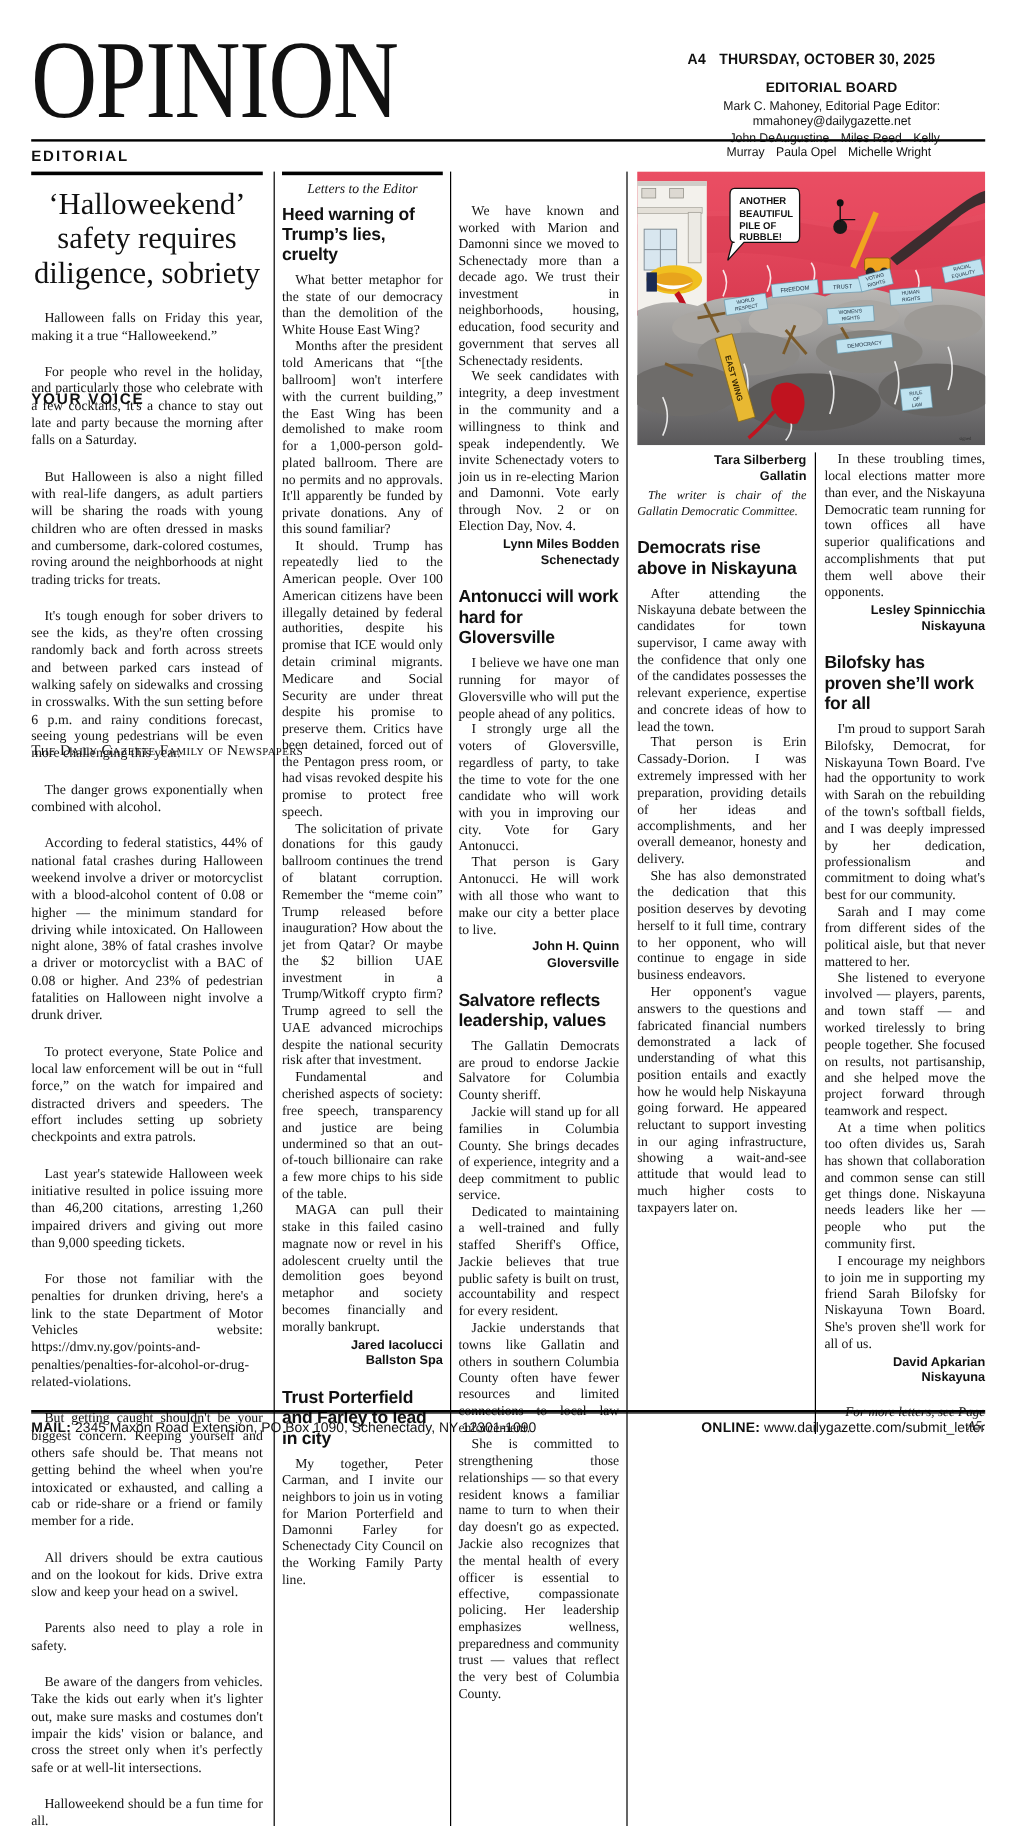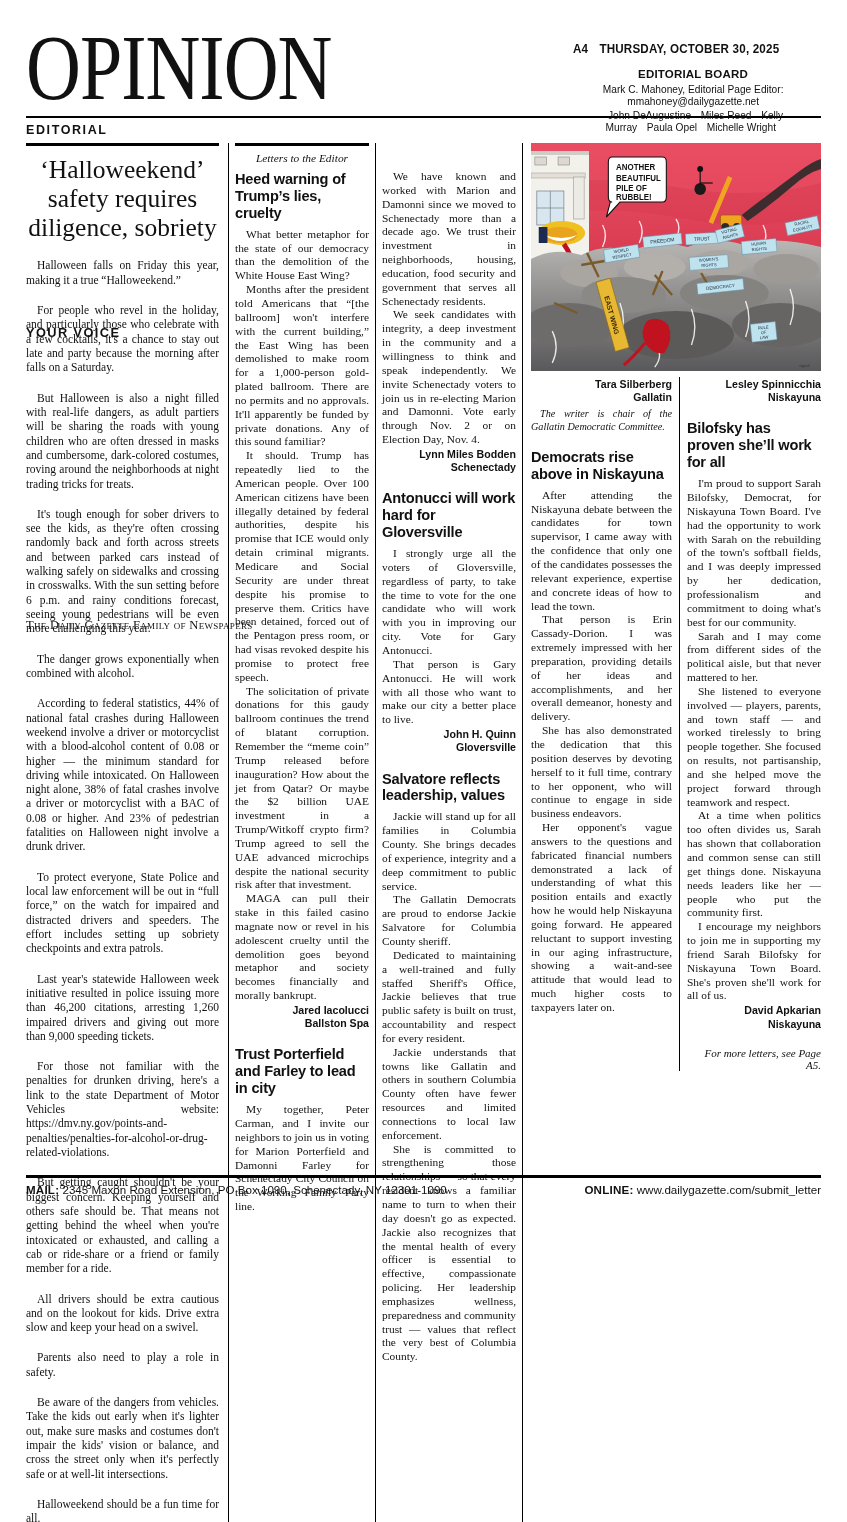--- a/index.html
+++ b/index.html
@@ -184,20 +184,21 @@
     <div class="col-sep"></div>
 
     <div class="col col-letters">
       <div class="dbl-rule"></div>
       <div class="letters-sub">Letters to the Editor</div>
       <div class="letter-head">Heed warning of Trump’s lies, cruelty</div>
       <p class="body">What better metaphor for the state of our democracy than the demolition of the White House East Wing?</p>
       <p class="body">Months after the president told Americans that “[the ballroom] won't interfere with the current building,” the East Wing has been demolished to make room for a 1,000-person gold-plated ballroom. There are no permits and no approvals. It'll apparently be funded by private donations. Any of this sound familiar?</p>
       <p class="body">It should. Trump has repeatedly lied to the American people. Over 100 American citizens have been illegally detained by federal authorities, despite his promise that ICE would only detain criminal migrants. Medicare and Social Security are under threat despite his promise to preserve them. Critics have been detained, forced out of the Pentagon press room, or had visas revoked despite his promise to protect free speech.</p>
       <p class="body">The solicitation of private donations for this gaudy ballroom continues the trend of blatant corruption. Remember the “meme coin” Trump released before inauguration? How about the jet from Qatar? Or maybe the $2 billion UAE investment in a Trump/Witkoff crypto firm? Trump agreed to sell the UAE advanced microchips despite the national security risk after that investment.</p>
+      <p class="body">Fundamental and cherished aspects of society: free speech, transparency and justice are being undermined so that an out-of-touch billionaire can rake a few more chips to his side of the table.</p>
       <p class="body">MAGA can pull their stake in this failed casino magnate now or revel in his adolescent cruelty until the demolition goes beyond metaphor and society becomes financially and morally bankrupt.</p>
       <div class="sig">
         <div>Jared Iacolucci</div>
         <div>Ballston Spa</div>
       </div>
       <div class="letter-head spaced">Trust Porterfield and Farley to lead in city</div>
       <p class="body">My together, Peter Carman, and I invite our neighbors to join us in voting for Marion Porterfield and Damonni Farley for Schenectady City Council on the Working Family Party line.</p>
     </div>
 
     <div class="col-sep"></div>
@@ -205,29 +206,30 @@
     <div class="col col-letters">
       <div class="dbl-rule" style="visibility:hidden"></div>
       <div style="height:18px"></div>
       <p class="body">We have known and worked with Marion and Damonni since we moved to Schenectady more than a decade ago. We trust their investment in neighborhoods, housing, education, food security and government that serves all Schenectady residents.</p>
       <p class="body">We seek candidates with integrity, a deep investment in the community and a willingness to think and speak independently. We invite Schenectady voters to join us in re-electing Marion and Damonni. Vote early through Nov. 2 or on Election Day, Nov. 4.</p>
       <div class="sig">
         <div>Lynn Miles Bodden</div>
         <div>Schenectady</div>
       </div>
       <div class="letter-head spaced">Antonucci will work hard for Gloversville</div>
+      <p class="body">I believe we have one man running for mayor of Gloversville who will put the people ahead of any politics.</p>
       <p class="body">I strongly urge all the voters of Gloversville, regardless of party, to take the time to vote for the one candidate who will work with you in improving our city. Vote for Gary Antonucci.</p>
       <p class="body">That person is Gary Antonucci. He will work with all those who want to make our city a better place to live.</p>
       <div class="sig">
         <div>John H. Quinn</div>
         <div>Gloversville</div>
       </div>
       <div class="letter-head spaced">Salvatore reflects leadership, values</div>
+      <p class="body">The Gallatin Democrats are proud to endorse Jackie Salvatore for Columbia County sheriff.</p>
       <p class="body">Jackie will stand up for all families in Columbia County. She brings decades of experience, integrity and a deep commitment to public service.</p>
-      <p class="body">The Gallatin Democrats are proud to endorse Jackie Salvatore for Columbia County sheriff.</p>
       <p class="body">Dedicated to maintaining a well-trained and fully staffed Sheriff's Office, Jackie believes that true public safety is built on trust, accountability and respect for every resident.</p>
       <p class="body">Jackie understands that towns like Gallatin and others in southern Columbia County often have fewer resources and limited connections to local law enforcement.</p>
       <p class="body">She is committed to strengthening those relationships — so that every resident knows a familiar name to turn to when their day doesn't go as expected. Jackie also recognizes that the mental health of every officer is essential to effective, compassionate policing. Her leadership emphasizes wellness, preparedness and community trust — values that reflect the very best of Columbia County.</p>
     </div>
 
     <div class="col-sep"></div>
 
     <div class="col col-cartoon">
       <div class="cartoon-wrap">
         <svg class="cartoon" viewBox="0 0 300 228" preserveAspectRatio="none">
@@ -379,20 +381,21 @@
           </div>
           <div class="sig-note">The writer is chair of the Gallatin Democratic Committee.</div>
           <div class="letter-head spaced">Democrats rise above in Niskayuna</div>
           <p class="body">After attending the Niskayuna debate between the candidates for town supervisor, I came away with the confidence that only one of the candidates possesses the relevant experience, expertise and concrete ideas of how to lead the town.</p>
           <p class="body">That person is Erin Cassady-Dorion. I was extremely impressed with her preparation, providing details of her ideas and accomplishments, and her overall demeanor, honesty and delivery.</p>
           <p class="body">She has also demonstrated the dedication that this position deserves by devoting herself to it full time, contrary to her opponent, who will continue to engage in side business endeavors.</p>
           <p class="body">Her opponent's vague answers to the questions and fabricated financial numbers demonstrated a lack of understanding of what this position entails and exactly how he would help Niskayuna going forward. He appeared reluctant to support investing in our aging infrastructure, showing a wait-and-see attitude that would lead to much higher costs to taxpayers later on.</p>
         </div>
         <div style="flex:0 0 1px; background:#000;"></div>
         <div style="flex:1; padding-left:7px;">
+          <p class="body">In these troubling times, local elections matter more than ever, and the Niskayuna Democratic team running for town offices all have superior qualifications and accomplishments that put them well above their opponents.</p>
           <div class="sig">
             <div>Lesley Spinnicchia</div>
             <div>Niskayuna</div>
           </div>
           <div class="letter-head spaced">Bilofsky has proven she’ll work for all</div>
           <p class="body">I'm proud to support Sarah Bilofsky, Democrat, for Niskayuna Town Board. I've had the opportunity to work with Sarah on the rebuilding of the town's softball fields, and I was deeply impressed by her dedication, professionalism and commitment to doing what's best for our community.</p>
           <p class="body">Sarah and I may come from different sides of the political aisle, but that never mattered to her.</p>
           <p class="body">She listened to everyone involved — players, parents, and town staff — and worked tirelessly to bring people together. She focused on results, not partisanship, and she helped move the project forward through teamwork and respect.</p>
           <p class="body">At a time when politics too often divides us, Sarah has shown that collaboration and common sense can still get things done. Niskayuna needs leaders like her — people who put the community first.</p>
           <p class="body">I encourage my neighbors to join me in supporting my friend Sarah Bilofsky for Niskayuna Town Board. She's proven she'll work for all of us.</p>

